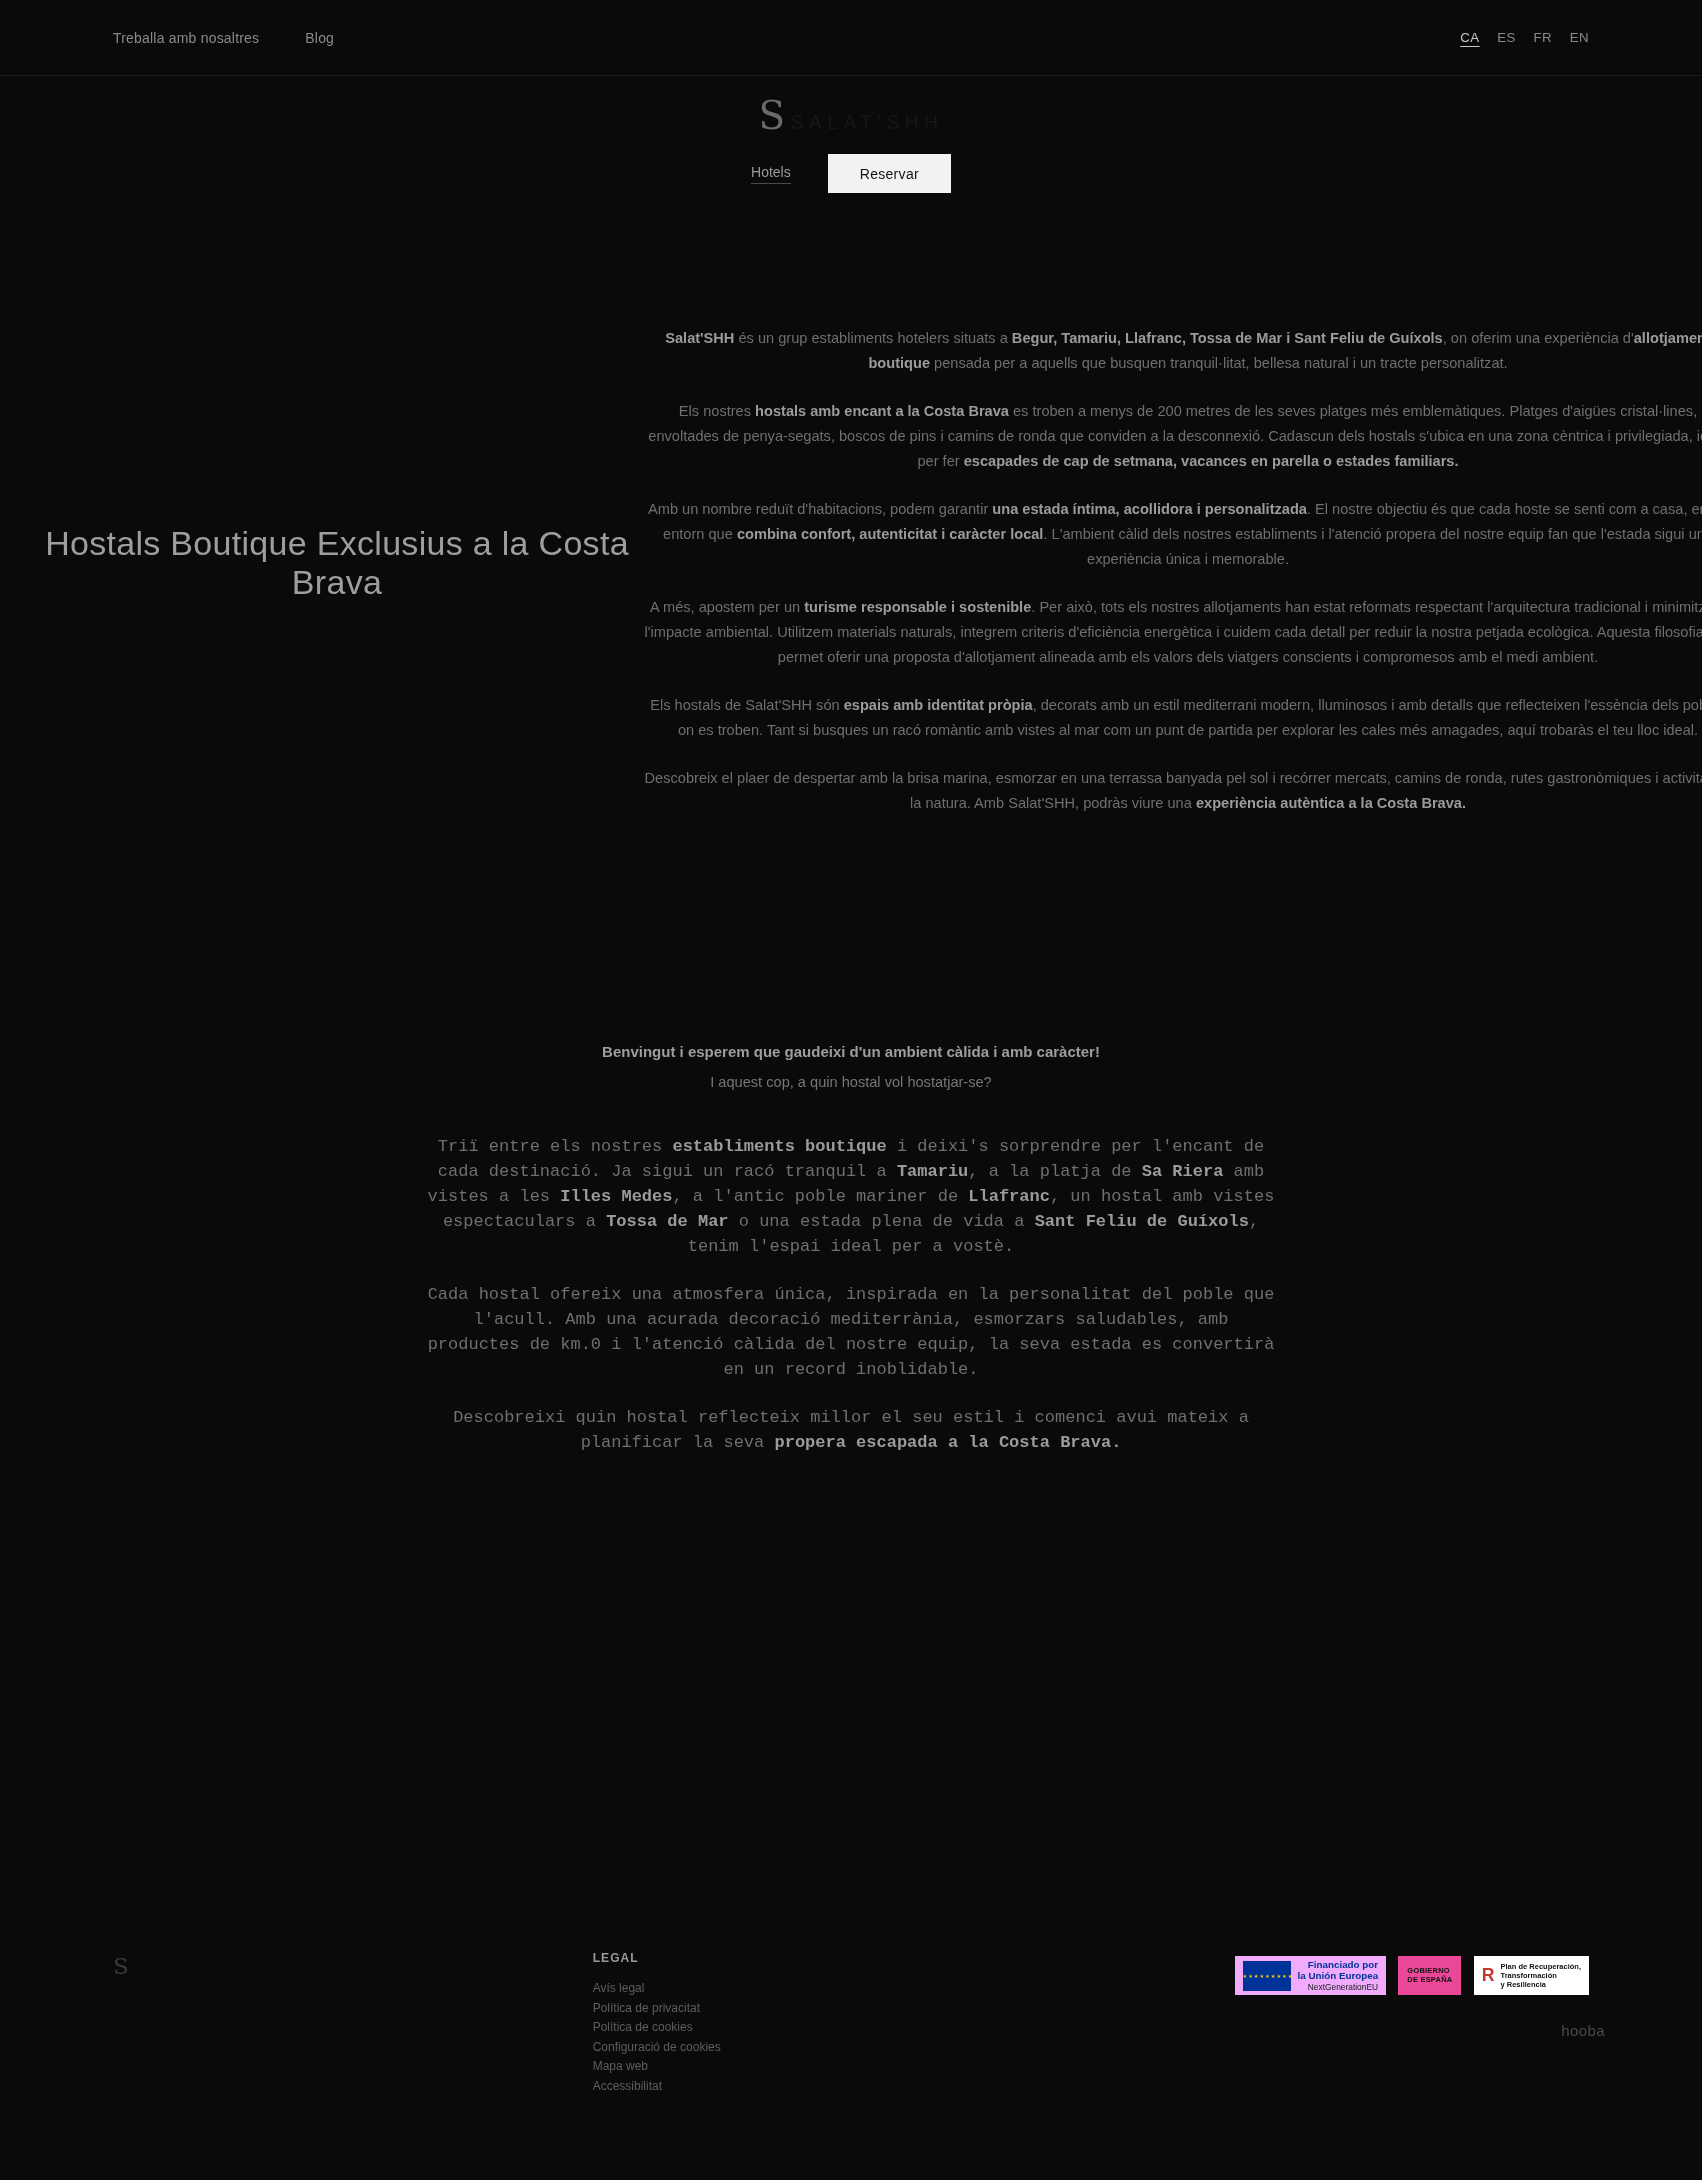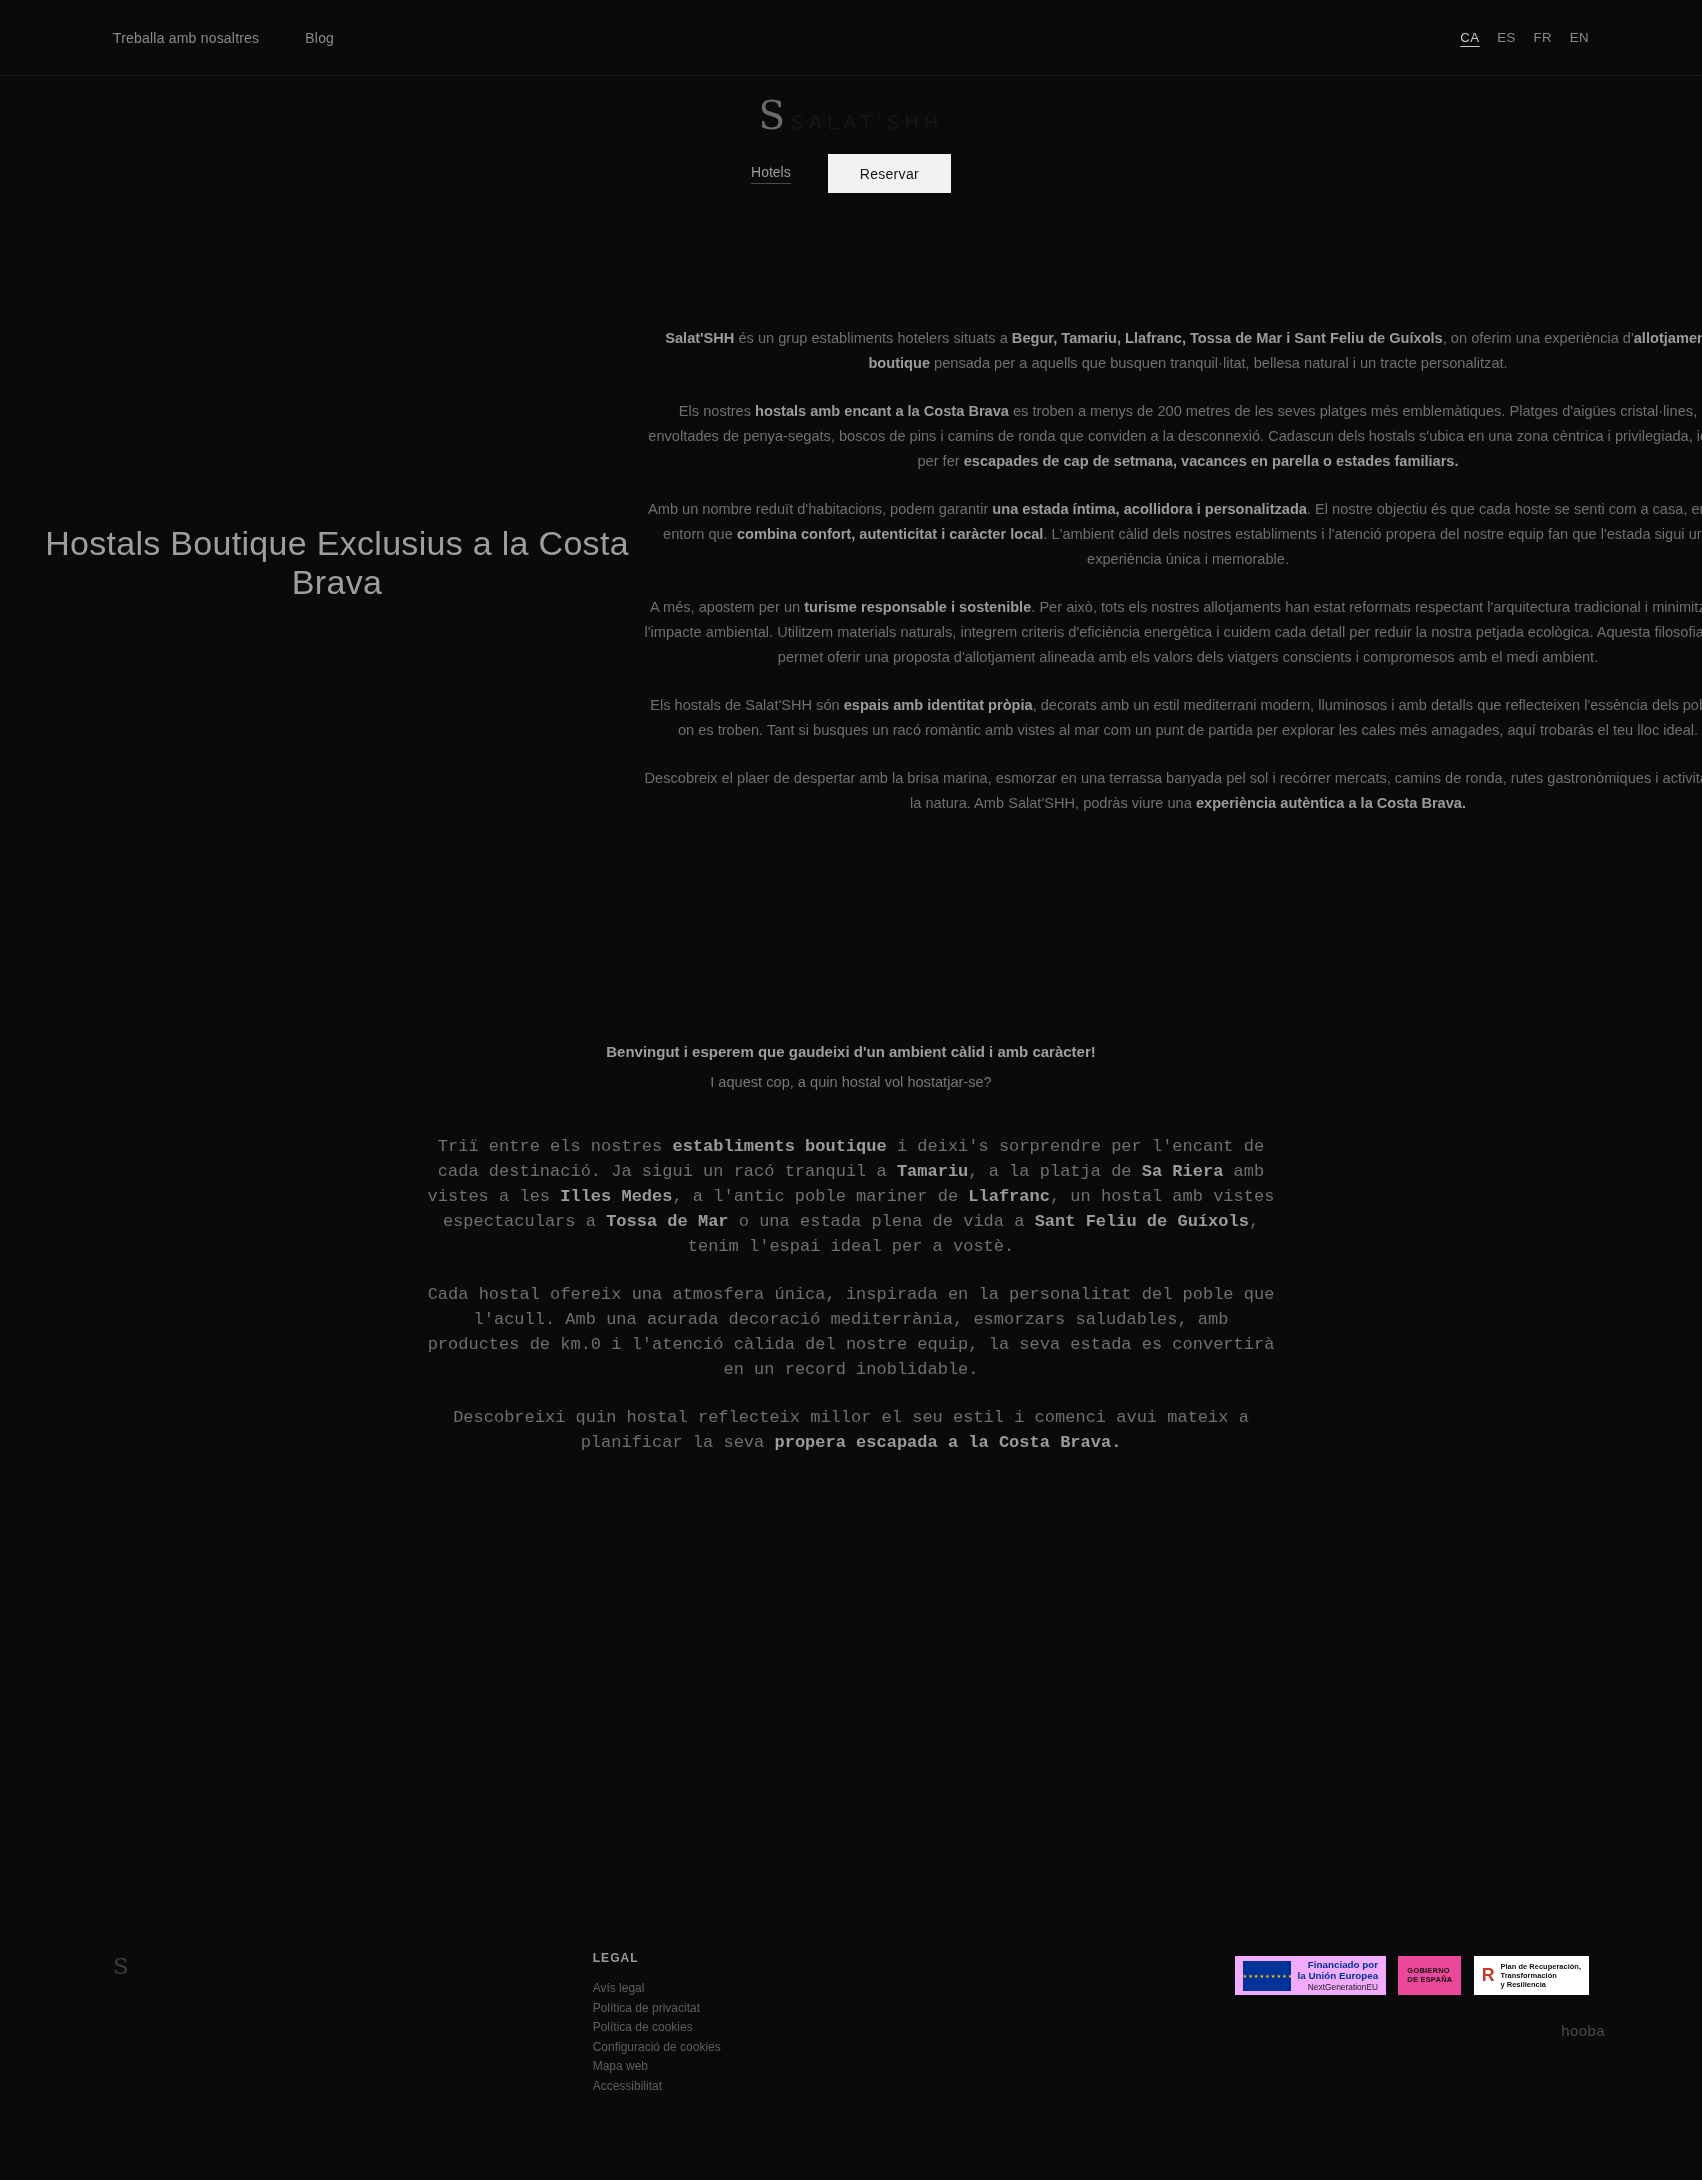--- a/index.html
+++ b/index.html
@@ -258,21 +258,21 @@
       <p><b>Salat'SHH</b><span> és un grup establiments hotelers situats a </span><b>Begur, Tamariu, Llafranc, Tossa de Mar i Sant Feliu de Guíxols</b><span>, on oferim una experiència d'</span><b>allotjament boutique</b><span> pensada per a aquells que busquen tranquil·litat, bellesa natural i un tracte personalitzat.</span></p>
       <p><span>Els nostres </span><b>hostals amb encant a la Costa Brava</b><span> es troben a menys de 200 metres de les seves platges més emblemàtiques. Platges d'aigües cristal·lines, envoltades de penya-segats, boscos de pins i camins de ronda que conviden a la desconnexió. Cadascun dels hostals s'ubica en una zona cèntrica i privilegiada, ideal per fer </span><b>escapades de cap de setmana, vacances en parella o estades familiars.</b></p>
       <p><span>Amb un nombre reduït d'habitacions, podem garantir </span><b>una estada íntima, acollidora i personalitzada</b><span>. El nostre objectiu és que cada hoste se senti com a casa, en un entorn que </span><b>combina confort, autenticitat i caràcter local</b><span>. L'ambient càlid dels nostres establiments i l'atenció propera del nostre equip fan que l'estada sigui una experiència única i memorable.</span></p>
       <p><span>A més, apostem per un </span><b>turisme responsable i sostenible</b><span>. Per això, tots els nostres allotjaments han estat reformats respectant l'arquitectura tradicional i minimitzant l'impacte ambiental. Utilitzem materials naturals, integrem criteris d'eficiència energètica i cuidem cada detall per reduir la nostra petjada ecològica. Aquesta filosofia ens permet oferir una proposta d'allotjament alineada amb els valors dels viatgers conscients i compromesos amb el medi ambient.</span></p>
       <p><span>Els hostals de Salat'SHH són </span><b>espais amb identitat pròpia</b><span>, decorats amb un estil mediterrani modern, lluminosos i amb detalls que reflecteixen l'essència dels pobles on es troben. Tant si busques un racó romàntic amb vistes al mar com un punt de partida per explorar les cales més amagades, aquí trobaràs el teu lloc ideal.</span></p>
       <p><span>Descobreix el plaer de despertar amb la brisa marina, esmorzar en una terrassa banyada pel sol i recórrer mercats, camins de ronda, rutes gastronòmiques i activitats a la natura. Amb Salat'SHH, podràs viure una </span><b>experiència autèntica a la Costa Brava.</b></p>
     </div>
 </div>
 
 <div class="midblock">
-  <div class="lead">Benvingut i esperem que gaudeixi d'un ambient càlid i amb caràcter!</div>
+  <div class="lead">Benvingut i esperem que gaudeixi d'un ambient càlida i amb caràcter!</div>
   <div class="sub">I aquest cop, a quin hostal vol hostatjar-se?</div>
   <div class="copy2" id="copy-mid">
       <p><span>Triï entre els nostres </span><b>establiments boutique</b><span> i deixi's sorprendre per l'encant de cada destinació. Ja sigui un racó tranquil a </span><b>Tamariu</b><span>, a la platja de </span><b>Sa Riera</b><span> amb vistes a les </span><b>Illes Medes</b><span>, a l'antic poble mariner de </span><b>Llafranc</b><span>, un hostal amb vistes espectaculars a </span><b>Tossa de Mar</b><span> o una estada plena de vida a </span><b>Sant Feliu de Guíxols</b><span>, tenim l'espai ideal per a vostè.</span></p>
       <p><span>Cada hostal ofereix una atmosfera única, inspirada en la personalitat del poble que l'acull. Amb una acurada decoració mediterrània, esmorzars saludables, amb productes de km.0 i l'atenció càlida del nostre equip, la seva estada es convertirà en un record inoblidable.</span></p>
       <p><span>Descobreixi quin hostal reflecteix millor el seu estil i comenci avui mateix a planificar la seva </span><b>propera escapada a la Costa Brava.</b></p>
     </div>
 </div>
 
 <div class="footer">
   <div class="footer-logo">S</div>

